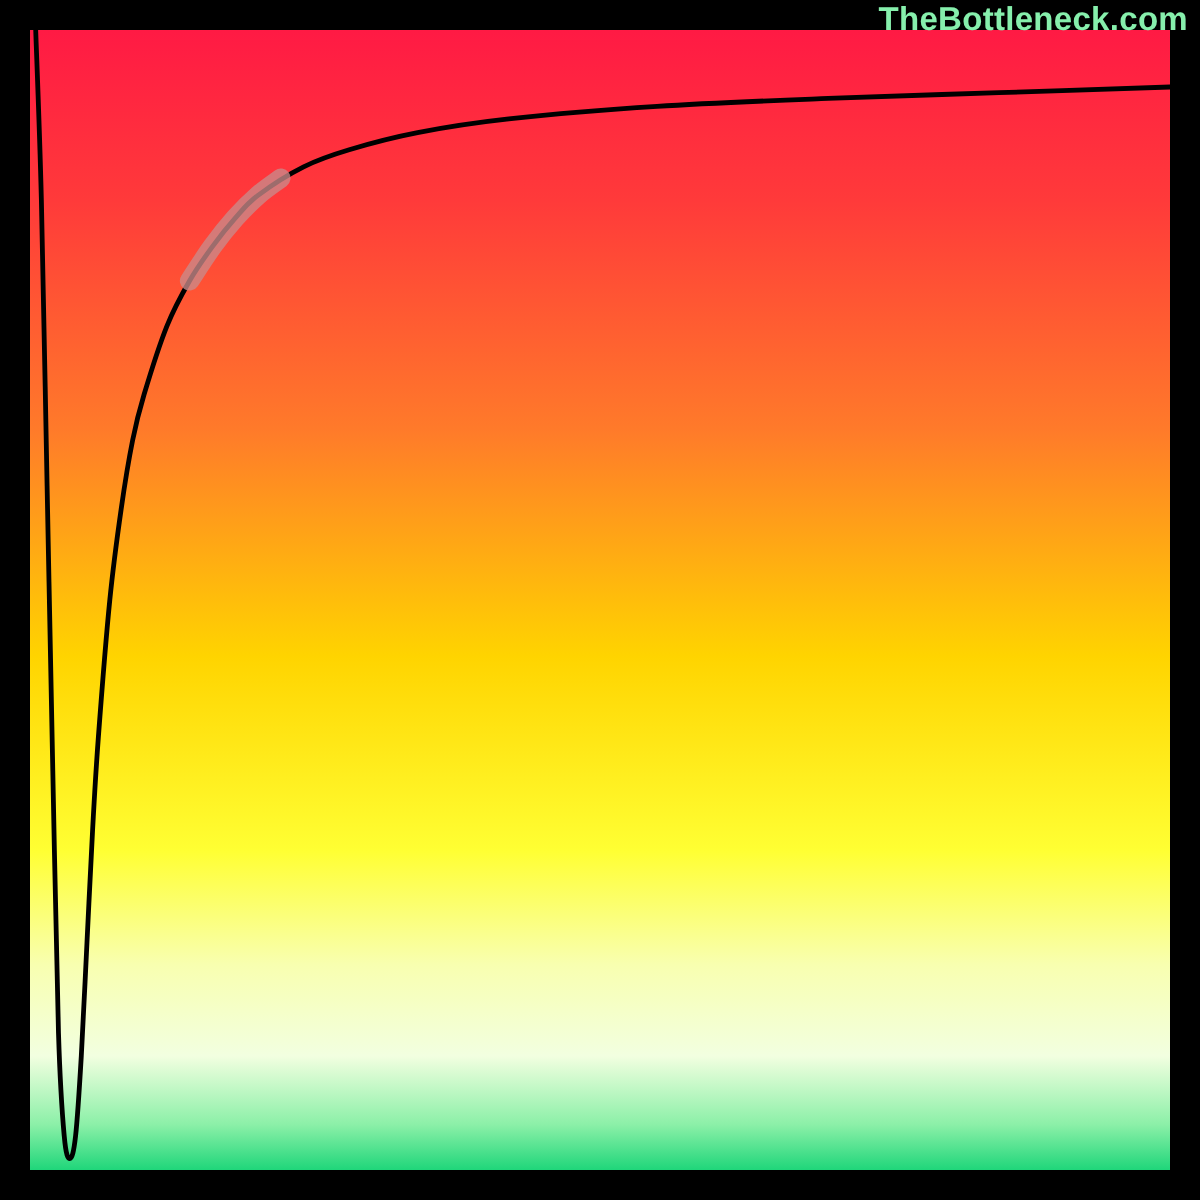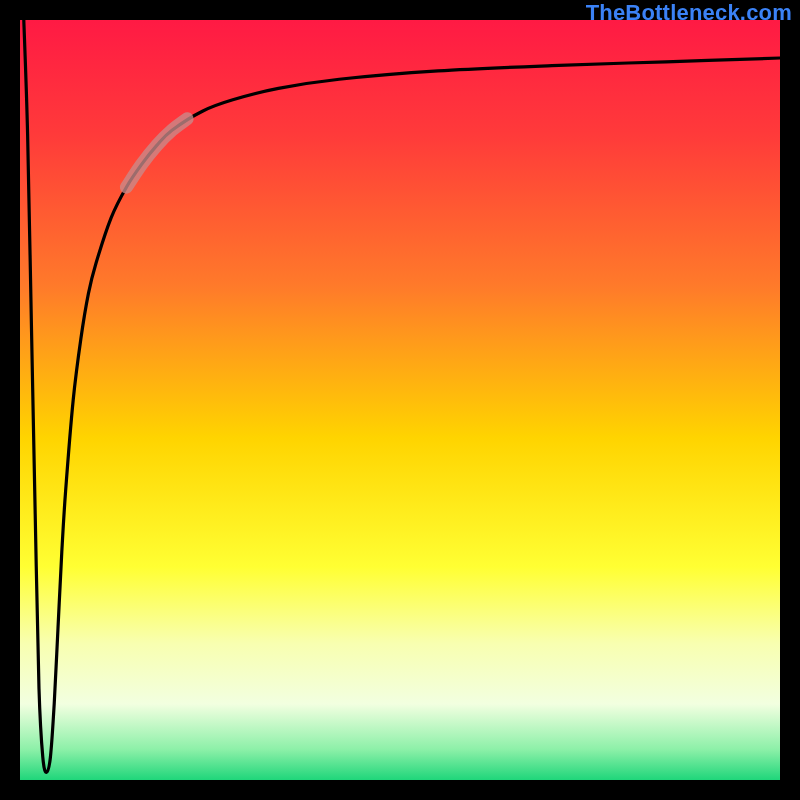--- a/index.html
+++ b/index.html
@@ -43,21 +43,21 @@
     position: absolute;
     left: 0;
     top: 0;
     width: 760px;
     height: 760px;
   }
   .attribution {
     position: absolute;
     top: 0px;
     right: 8px;
-    color: #3b82f6;
+    color: #86efac;
     font-size: 22px;
     font-weight: 600;
     letter-spacing: 0.2px;
     user-select: none;
   }
 </style>
 </head>
 <body>
 
 <div class="stage">

